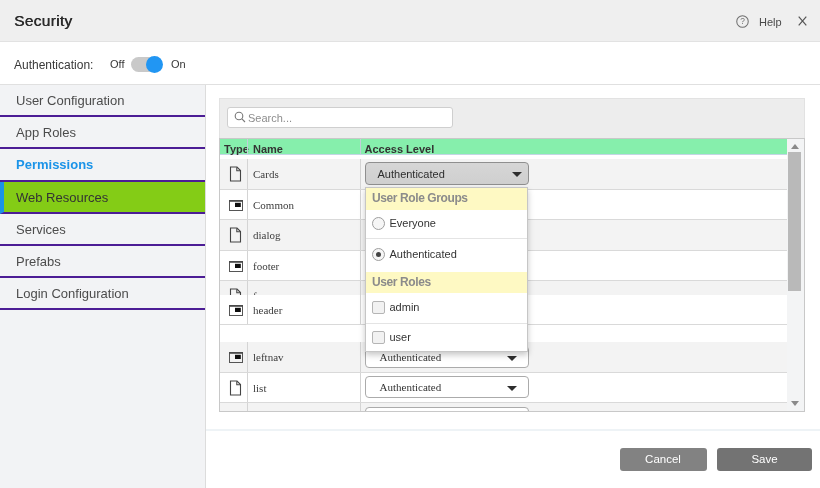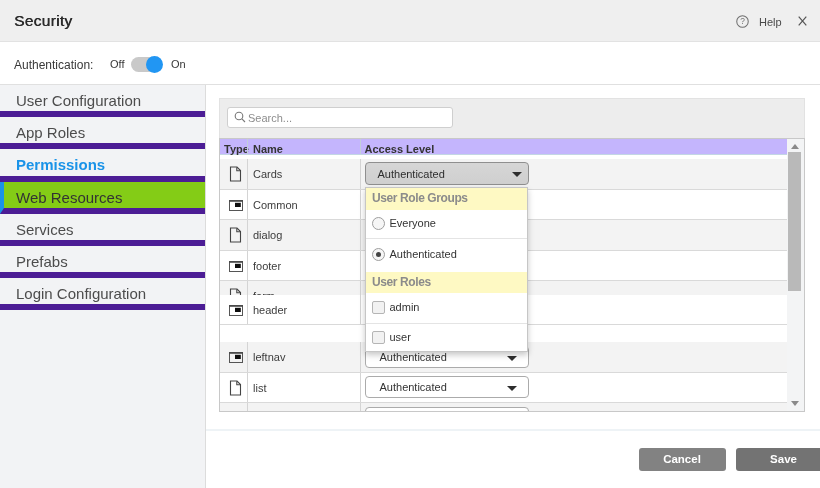--- a/index.html
+++ b/index.html
@@ -16,34 +16,34 @@
   
   .authrow { position:absolute; left:0; top:42px; width:820px; height:43px; background:#fff; border-bottom:1px solid #e0e0e0; }
   .authlabel { position:absolute; left:14px; top:16px; font-size:12px; color:#383838; }
   .off { position:absolute; left:110px; top:16px; font-size:11px; color:#383838; }
   .on  { position:absolute; left:171px; top:16px; font-size:11px; color:#383838; }
   .toggle { position:absolute; left:131px; top:14.5px; width:31px; height:15px; background:#c9c9c9; border-radius:8px; }
   .knob { position:absolute; right:-1px; top:-1px; width:17px; height:17px; background:#2196f3; border-radius:50%; }
 
   
   .nav { position:absolute; left:0; top:85px; width:206px; height:403px; background:#f2f3f5; border-right:1px solid #dcdcdc; }
-  .navitem { height:32.2px; line-height:32.2px; padding-left:16px; font-size:15px; color:#4c4c4c; border-bottom:6px solid #4c1d95; }
+  .navitem { height:32.2px; line-height:32.2px; padding-left:16px; font-size:13px; color:#4c4c4c; border-bottom:2px solid #4c1d95; }
   .navitem.sel-blue { color:#1a93e8; font-weight:bold; }
   .navitem.active { background:#84cc16; border-left:4px solid #1a93e8; padding-left:12px; color:#333; }
 
   
   .panel { position:absolute; left:219px; top:98px; width:585.5px; height:314px; background:#ededed; border:1px solid #e2e2e2; }
   .searchbox { position:absolute; left:227px; top:107px; width:226px; height:21px; background:#fff; border:1px solid #cfcfcf; border-radius:3px; }
   .searchtxt { position:absolute; left:248px; top:111.5px; font-size:11px; color:#8d8d8d; }
 
   
   .table { position:absolute; left:219px; top:137.5px; width:585.5px; height:274.5px; background:#fff; border:1px solid #c8c8c8; overflow:hidden; }
-  .thead { position:absolute; left:0; top:0; width:566.5px; height:16px; background:#c4b5fd; border-bottom:1px solid #c3d6e4; }
+  .thead { position:absolute; left:0; top:0; width:566.5px; height:16px; background:#86efac; border-bottom:1px solid #c3d6e4; }
   .th { position:absolute; top:0; height:20.5px; line-height:20.5px; font-size:11px; font-weight:bold; color:#333; }
-  .row { position:absolute; left:0; width:566.5px; height:30.5px; border-bottom:1px solid #d9d9d9; background:#fff; }
+  .row { position:absolute; left:0; width:566.5px; height:30.5px; border-bottom:1px solid #d9d9d9; background:#fff;font-family:Liberation Serif, serif; }
   .row.odd { background:#f3f3f3; }
   .cl1 { position:absolute; left:27px; top:0; bottom:0; width:1px; background:#d4d4d4; }
   .cl2 { position:absolute; left:139.5px; top:0; bottom:0; width:1px; background:#d4d4d4; }
   .thead .cl1, .thead .cl2 { background:#c2cfda; }
   .rname { position:absolute; left:33px; top:9px; font-size:11px; color:#3c3c3c; }
   .ricon { position:absolute; left:9px; top:7px; }
   .rsel { position:absolute; left:144.5px; top:3.5px; width:164px; height:22px; background:#fff; border:1px solid #ababab; border-radius:4px; font-size:11px; color:#333; line-height:20px; padding-left:14px; }
   .rsel .arr { position:absolute; right:11px; top:9px; width:0; height:0; border-left:5.5px solid transparent; border-right:5.5px solid transparent; border-top:5px solid #2e2e2e; }
 
   
@@ -58,21 +58,21 @@
   .dpanel { position:absolute; left:364.5px; top:187px; width:163.5px; height:164.5px; background:#fff; border:1px solid #c6c6c6; box-shadow:0 3px 6px rgba(0,0,0,0.22); }
   .dhdr { position:absolute; left:0; width:100%; background:#fef9c3; font-size:12px; font-weight:bold; letter-spacing:-0.4px; color:#8b8b8b; padding-left:6.5px; }
   .dsep { position:absolute; left:0; width:100%; height:1px; background:#e4e4e4; }
   .radio { position:absolute; left:6px; width:13px; height:13px; border:1px solid #9e9e9e; border-radius:50%; background:#f6f6f6; }
   .radio.checked::after { content:""; position:absolute; left:3px; top:3px; width:5px; height:5px; border-radius:50%; background:#444; }
   .chk { position:absolute; left:6px; width:13px; height:13px; border:1px solid #b5b5b5; border-radius:2px; background:#f2f2f2; }
   .dlabel { position:absolute; left:24px; font-size:11px; color:#333; }
 
   
   .fdivider { position:absolute; left:206px; top:429px; width:614px; height:2px; background:#eef3f6; }
-  .btn { position:absolute; height:23px; border-radius:3px; color:#fff; font-size:11.5px; font-weight:bold; text-align:center; line-height:23px;margin-left:19px; }
+  .btn { position:absolute; height:23px; border-radius:3px; color:#fff; font-size:11.5px; font-weight:normal; text-align:center; line-height:23px; }
   .btn-cancel { left:619.5px; top:448px; width:87px; background:#828282; }
   .btn-save { left:717px; top:448px; width:95px; background:#737373; }
 </style>
 </head>
 <body>
 
 <div class="titlebar">
   <div class="title">Security</div>
   <svg class="helpicon" viewBox="0 0 14 14">
       <circle cx="7" cy="7" r="6.2" fill="none" stroke="#6f6f6f" stroke-width="1.1"></circle>

